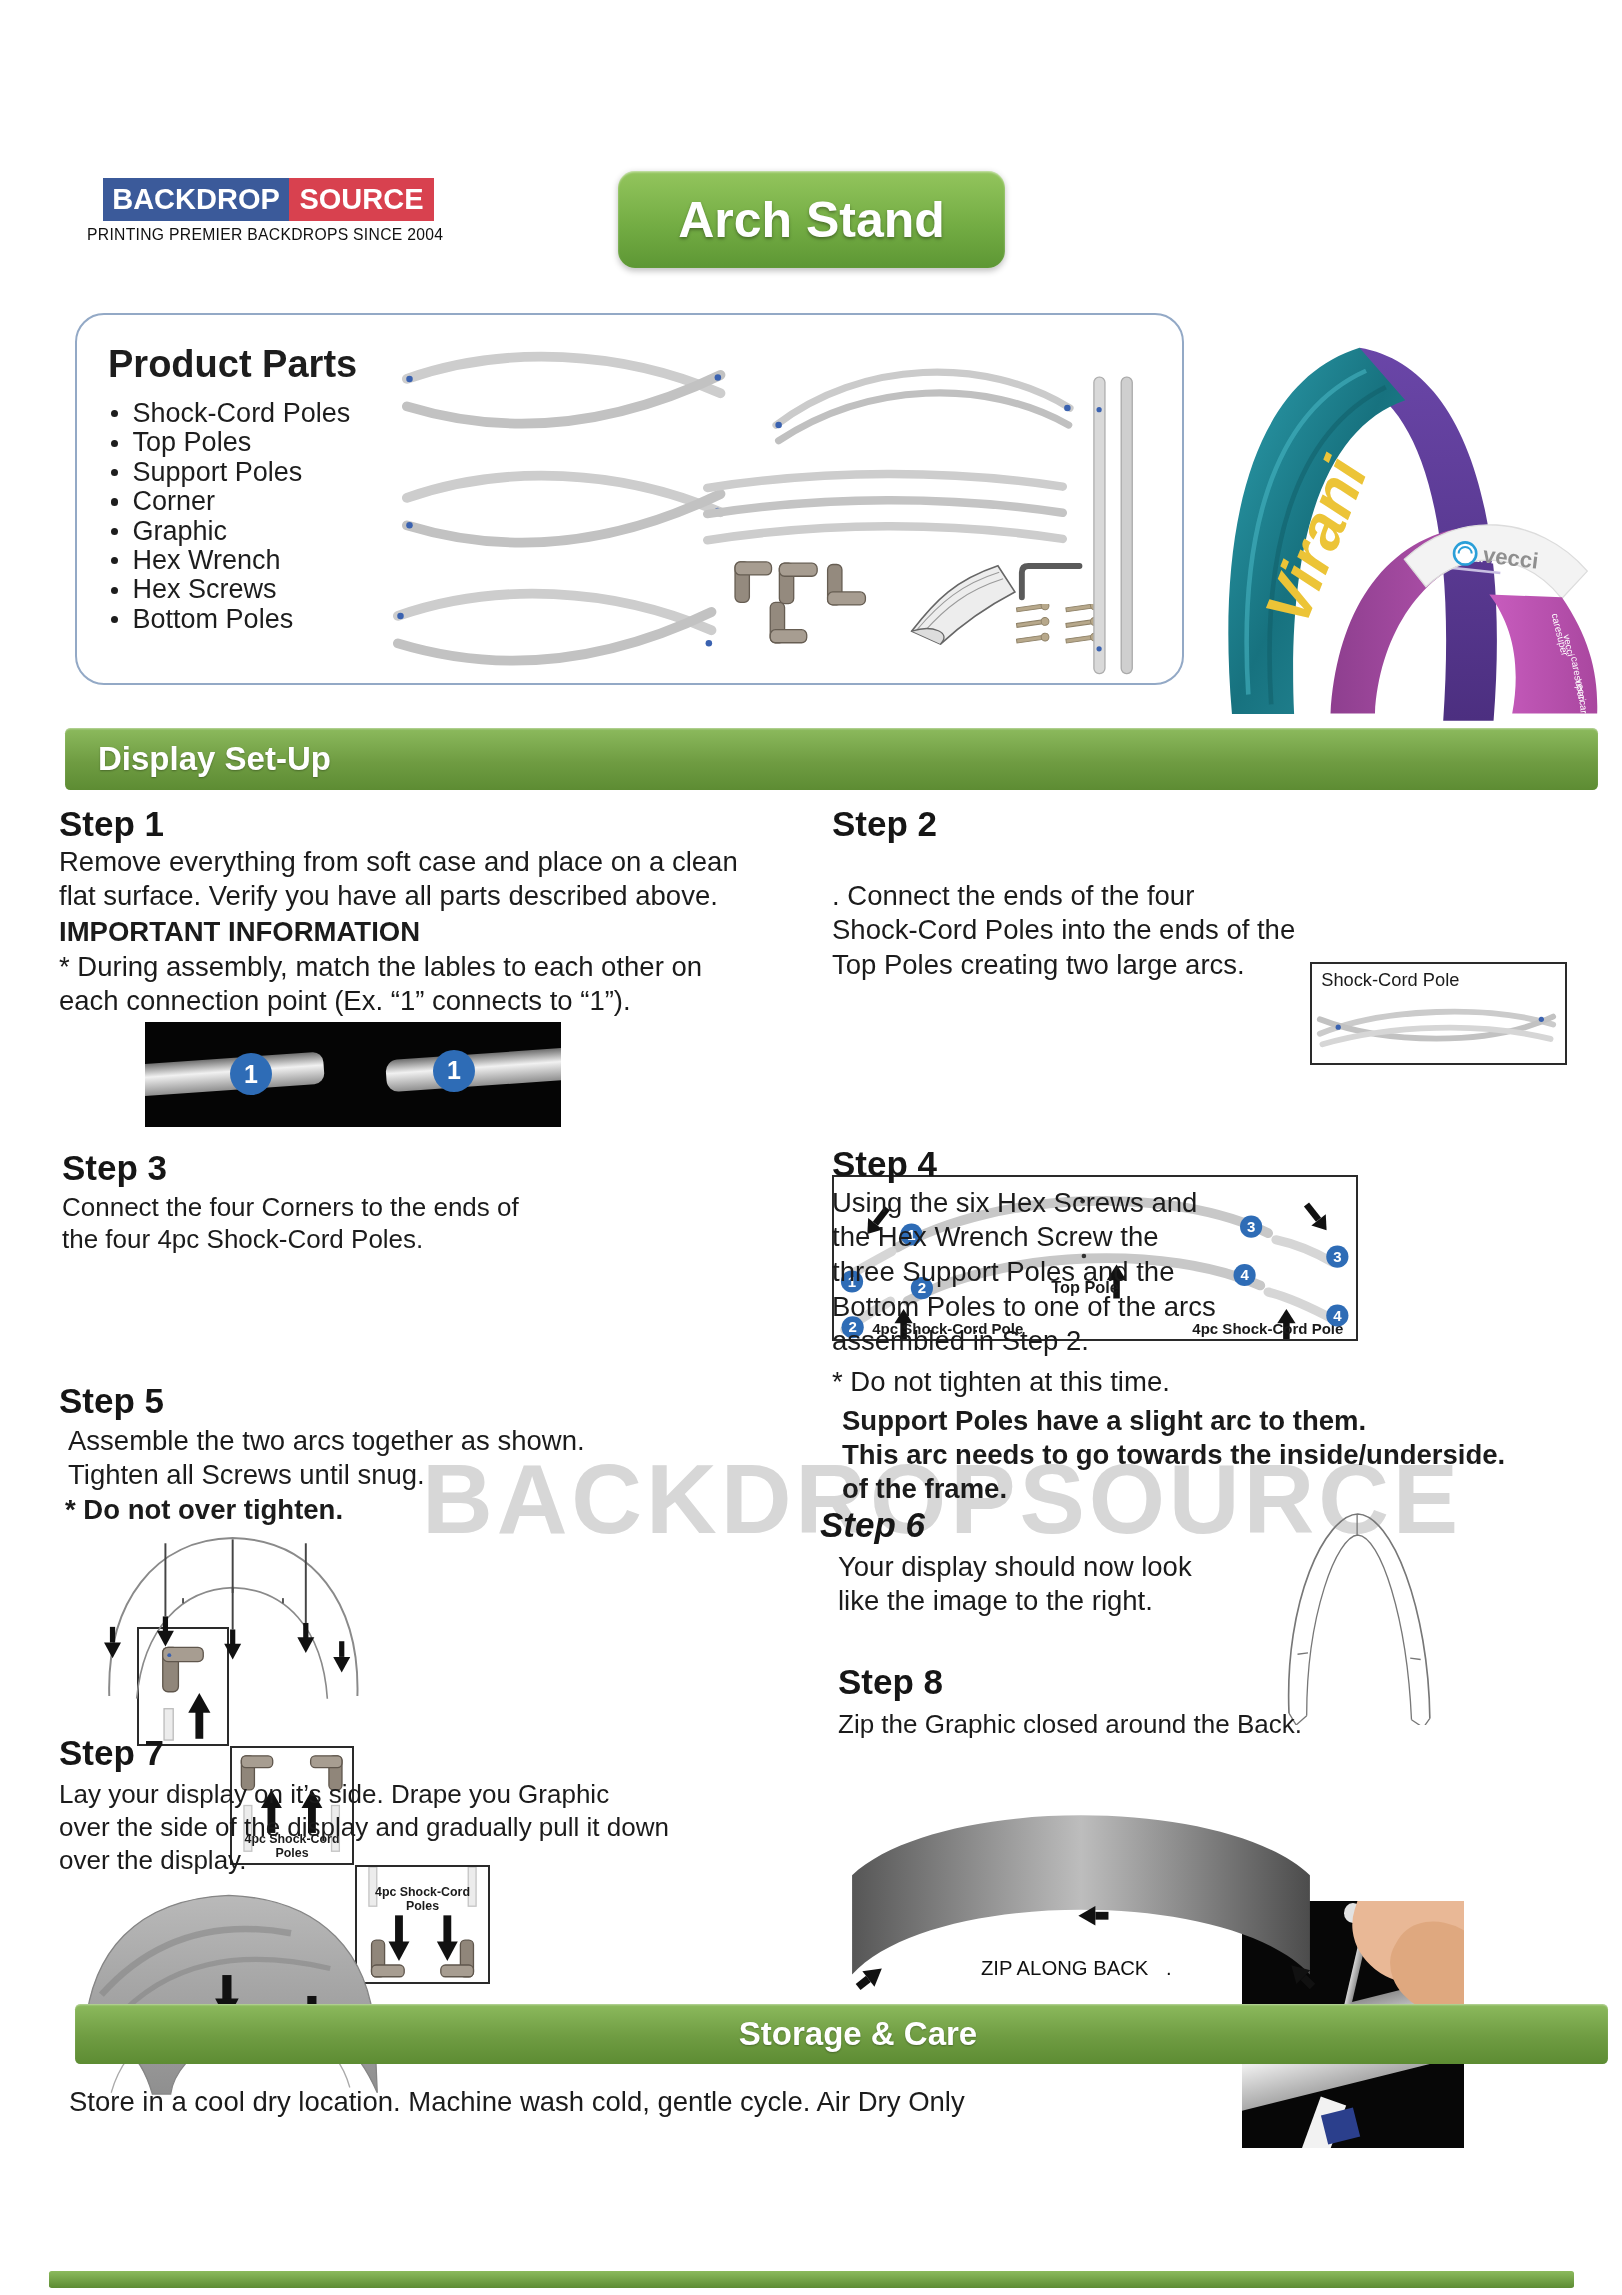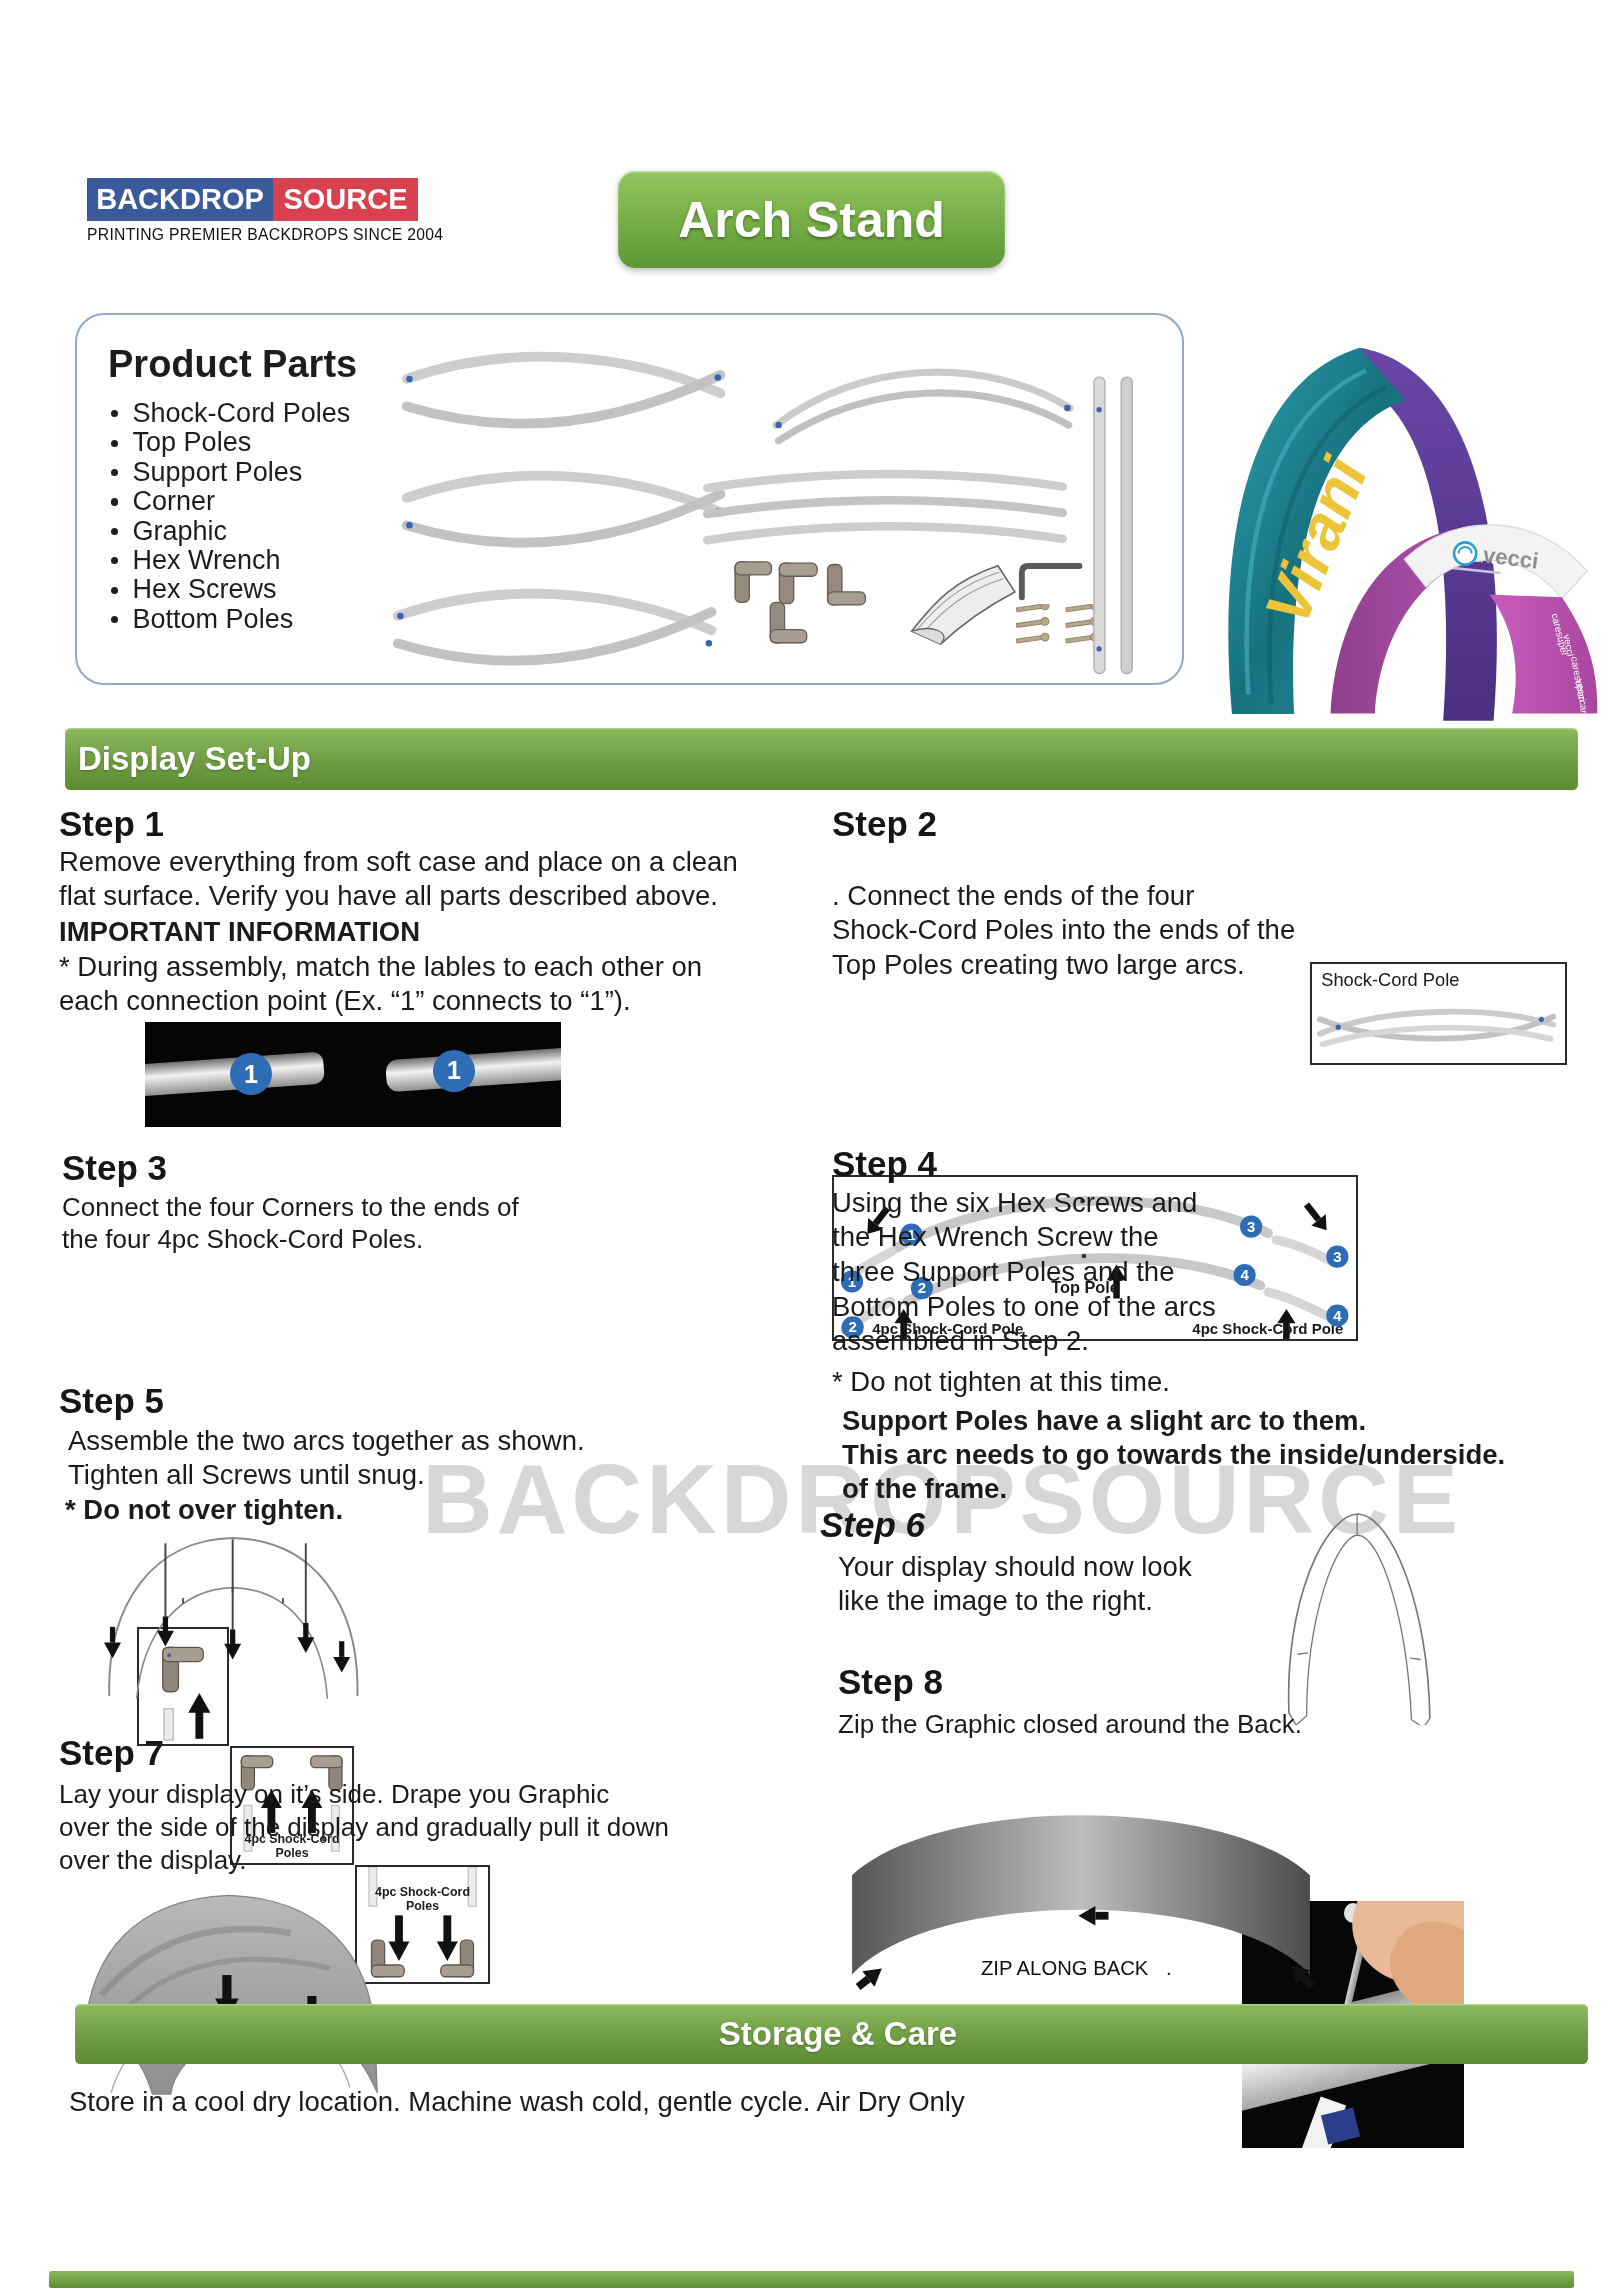--- a/index.html
+++ b/index.html
@@ -1,40 +1,40 @@
 <!DOCTYPE html>
 <html style="font-size:10.5px"><head>
 <meta charset="utf-8">
 <style>
   html,body{margin:0;padding:0;background:#ffffff;}
   #page{position:relative;width:1623px;height:2295px;background:#ffffff;overflow:hidden;
         font-family:"Liberation Sans",sans-serif;color:#1b1b1b;}
   .abs{position:absolute;}
   
-  .logo-row{display:flex;}
+  .logo-row{display:flex;margin-left:16px;}
   .logo-box{height:43px;display:flex;align-items:center;justify-content:center;
             color:#fff;font-weight:bold;font-size:29px;letter-spacing:0;}
   .logo-blue{background:#3b5a9a;width:186px;}
   .logo-red{background:#d8414f;width:145px;}
   .logo-tagline{font-size:15.7px;color:#111;margin-top:5.2px;letter-spacing:0.3px;white-space:nowrap;}
   .badge{background:linear-gradient(180deg,#93c55d 0%,#74ad44 55%,#5d9734 100%);
          border-radius:17px;display:flex;align-items:center;justify-content:center;
          color:#fff;font-size:50px;font-weight:bold;text-shadow:0 2px 3.3px rgba(0,0,0,.35);
          box-shadow:0 2.6px 6.5px rgba(0,0,0,.25), inset 0 1.3px 2px rgba(255,255,255,.5);}
   
   .parts-panel{border:2.6px solid #93a9c6;border-radius:29px;background:#fff;}
   .parts-title{font-size:38px;font-weight:bold;color:#1d1d1d;}
   .parts-list{list-style:none;margin:0;padding:0;}
   .parts-list li{font-size:27px;line-height:29.4px;color:#1d1d1d;display:flex;align-items:center;}
   .parts-list li::before{content:"";width:7.2px;height:7.2px;border-radius:50%;background:#1d1d1d;
                          margin-right:14.4px;flex:0 0 auto;}
   
   .green-banner{background:linear-gradient(180deg,#8cba5d 0%,#6f9c42 55%,#5d8c33 100%);
         border-radius:5.2px;display:flex;align-items:center;color:#fff;font-size:33px;font-weight:bold;
-        padding-left:13px;text-shadow:0 1.3px 2px rgba(0,0,0,.3);
+        padding-left:33px;text-shadow:0 1.3px 2px rgba(0,0,0,.3);
         box-shadow:inset 0 1.3px 1.3px rgba(255,255,255,.35);}
   .footer-bar{background:linear-gradient(180deg,#8cba5d,#5d8c33);border-radius:2.6px;}
   
   .step-title{font-size:35px;font-weight:bold;color:#161616;}
   .t{font-size:27.5px;line-height:34px;color:#1b1b1b;white-space:nowrap;}
   .tb{font-size:27.5px;line-height:34px;color:#1b1b1b;font-weight:bold;white-space:nowrap;}
   .watermark{font-size:98px;font-weight:bold;color:#d7d7d7;letter-spacing:3.9px;white-space:nowrap;}
   
   .photo{background:#070707;position:relative;overflow:hidden;}
   .photo .pole{position:absolute;left:-12%;top:40%;width:135%;height:32%;

